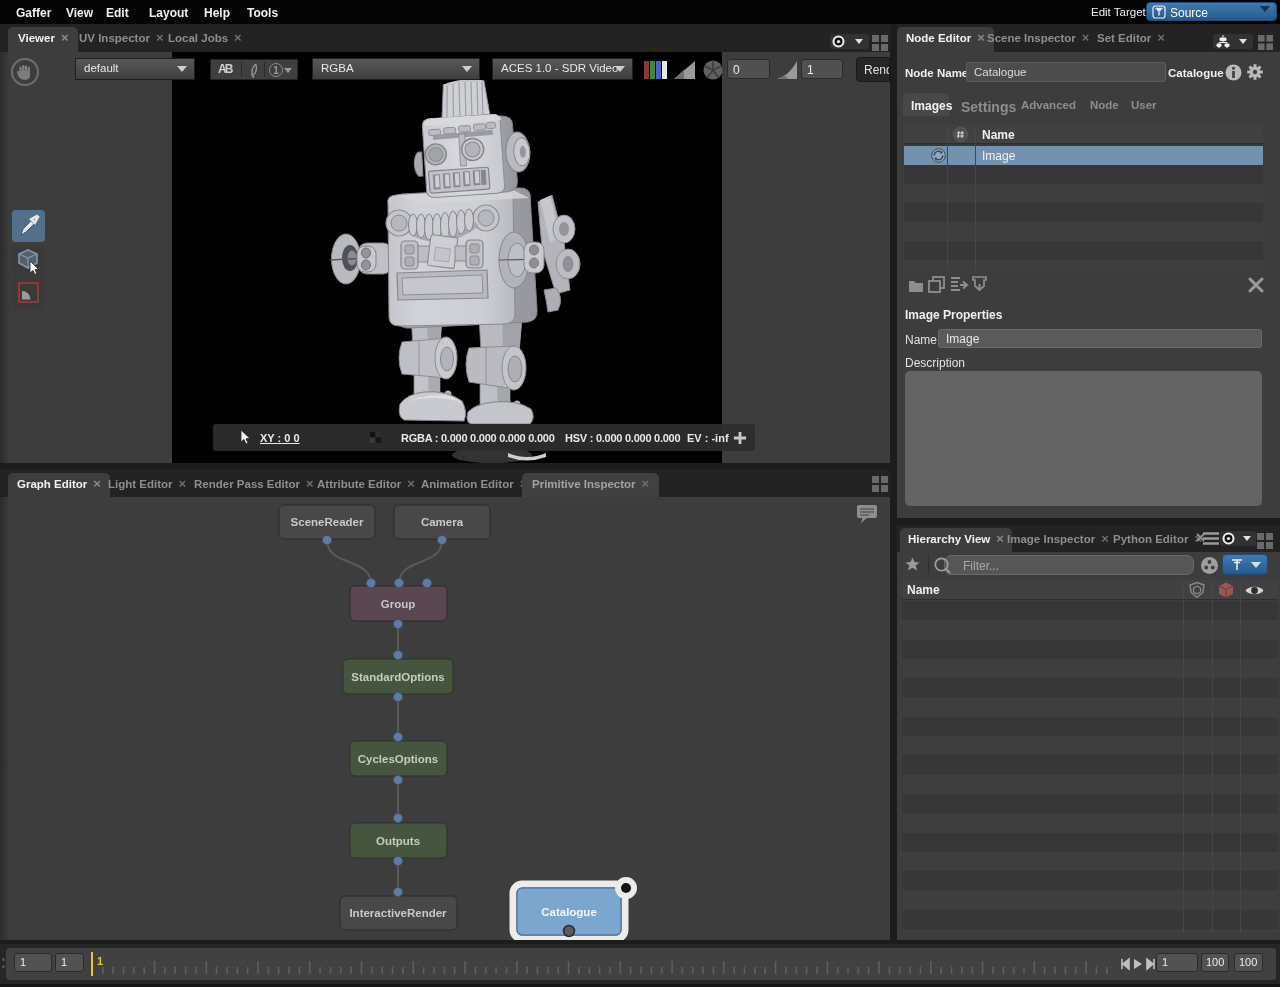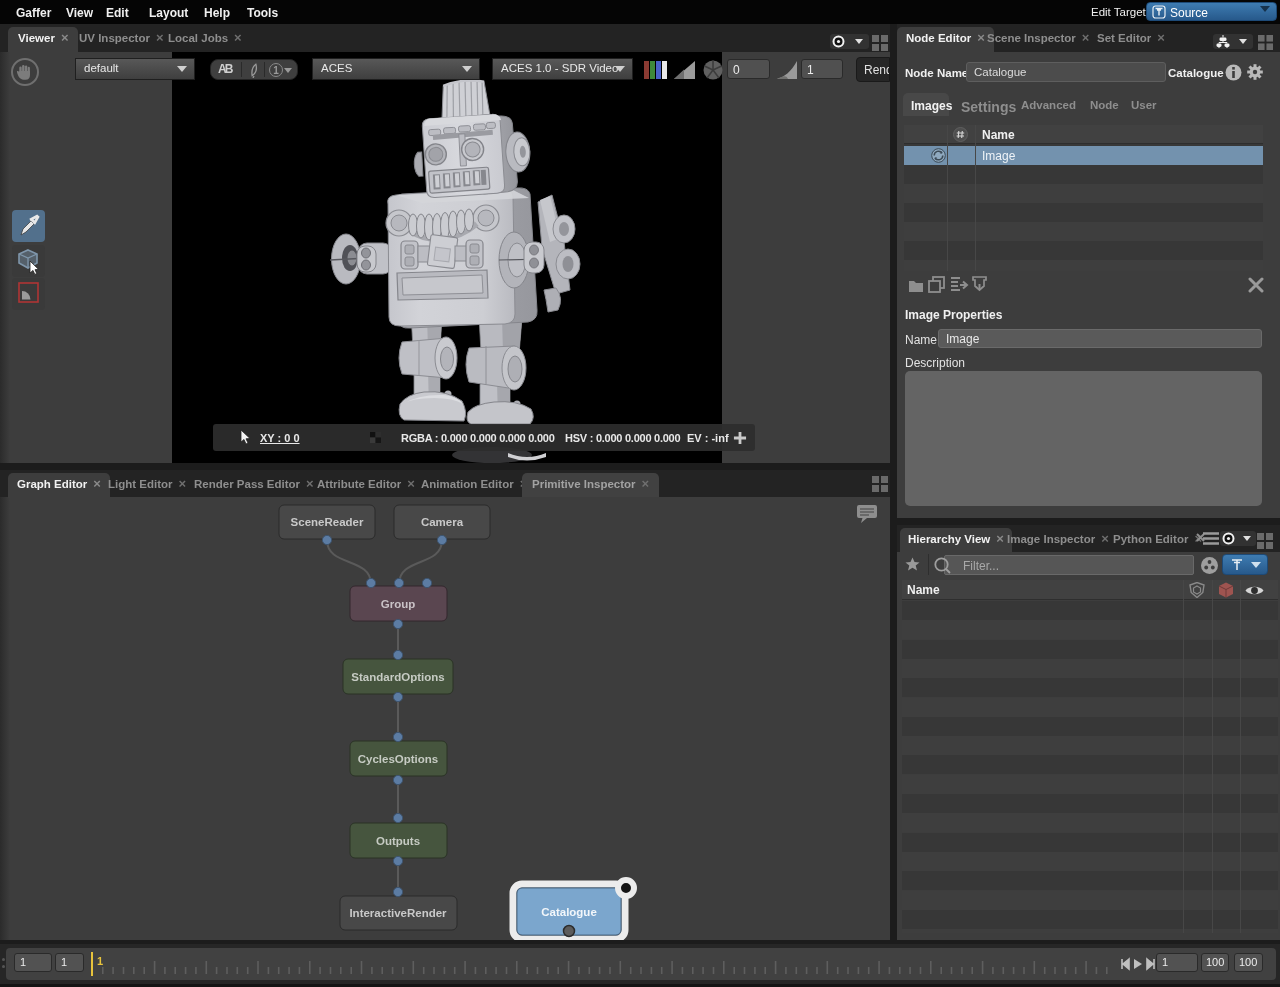--- a/index.html
+++ b/index.html
@@ -292,34 +292,34 @@
   <svg class="abs" style="left:18px; top:282px;" width="21" height="21" viewBox="0 0 21 21">
     <rect x="1" y="1" width="19" height="19" fill="none" stroke="#b03535" stroke-width="1.6"></rect>
     <path d="M4 17.5 L4 9 A8.5 8.5 0 0 1 12.5 17.5 Z" fill="#9a9a9a"></path>
   </svg>
 
   <div class="dd" style="left:75px; top:58px; width:120px; height:22px;">
       <span style="position:absolute;left:8px;top:3px;">default</span>
       <span class="arr"></span>
     </div>
 
-  <div class="abs" style="left:210px; top:59px; width:88px; height:21px; background:#3f3f3f; border:1px solid #242424; border-radius:8px;">
+  <div class="abs" style="left:210px; top:59px; width:88px; height:21px; background:#3f3f3f; border:1px solid #242424; border-radius:1px;">
     <span class="abs" style="left:7px; top:2px; font-weight:bold; color:#cfcfcf; letter-spacing:-2px;">AB</span>
     <span class="abs" style="left:30px; top:2px; bottom:2px; width:1px; background:#2a2a2a;"></span>
     <svg class="abs" style="left:36px; top:3px;" width="14" height="15" viewBox="0 0 14 15">
         <path d="M7 1 C9 4 11 8 7 13 C5 9 4 5 7 1 Z" fill="none" stroke="#9a9a9a" stroke-width="1.3" transform="rotate(18 7 7)"></path>
         <path d="M7 13 L6 15" stroke="#9a9a9a" stroke-width="1.2"></path>
       </svg>
     <span class="abs" style="left:53px; top:2px; bottom:2px; width:1px; background:#2a2a2a;"></span>
     <span class="abs" style="left:58px; top:3px; width:14px; height:14px; border:1.5px solid #8a8a8a; border-radius:50%; color:#9a9a9a; font-size:10px; font-weight:bold; text-align:center; line-height:14px;">1</span>
     <span class="abs" style="right:5px; top:8px; width:0;height:0;border-left:4px solid transparent;border-right:4px solid transparent;border-top:5px solid #9a9a9a;"></span>
   </div>
 
   <div class="dd" style="left:312px; top:58px; width:168px; height:22px;">
-      <span style="position:absolute;left:8px;top:3px;">ACES</span>
+      <span style="position:absolute;left:8px;top:3px;">RGBA</span>
       <span class="arr"></span>
     </div>
 
   <div class="dd" style="left:492px; top:58px; width:141px; height:22px;">
       <span style="position:absolute;left:8px;top:3px;">ACES 1.0 - SDR Video</span>
       <span class="arr"></span>
     </div>
 
   <svg class="abs" style="left:644px; top:61px;" width="24" height="18" viewBox="0 0 24 18">
     <rect x="0" y="0" width="5" height="18" fill="#8a3a32"></rect>
@@ -583,21 +583,21 @@
       <rect x="0" y="0" width="7" height="7" fill="#6a6a6a"></rect>
       <rect x="9" y="0" width="7" height="7" fill="#6a6a6a"></rect>
       <rect x="0" y="9" width="7" height="7" fill="#6a6a6a"></rect>
       <rect x="9" y="9" width="7" height="7" fill="#6a6a6a"></rect>
     </svg>
 
   <svg class="abs" style="left:905px; top:557px;" width="15" height="15" viewBox="0 0 15 15">
       <path d="M7.5 0.5 L9.5 5 L14.5 5.4 L10.7 8.6 L12 13.5 L7.5 10.8 L3 13.5 L4.3 8.6 L0.5 5.4 L5.5 5 Z" fill="#9a9a9a"></path>
     </svg>
   <div class="abs" style="left:928px; top:554px; width:1px; height:21px; background:#2e2e2e;"></div>
-  <div class="abs" style="left:944px; top:555px; width:250px; height:20px; background:#565656; border:1px solid #696969; border-radius:2px;">
+  <div class="abs" style="left:944px; top:555px; width:250px; height:20px; background:#565656; border:1px solid #696969; border-radius:7px;">
       <span style="position:absolute; left:18px; top:3px; color:#a8a8a8;">Filter...</span>
     </div>
   <svg class="abs" style="left:933px; top:556px;" width="20" height="20" viewBox="0 0 20 20">
       <circle cx="8.5" cy="8.5" r="6.2" fill="none" stroke="#9e9e9e" stroke-width="1.8"></circle>
       <path d="M13 13 L17 17" stroke="#9e9e9e" stroke-width="1.8"></path>
     </svg>
   <svg class="abs" style="left:1200px; top:556px;" width="19" height="19" viewBox="0 0 19 19">
       <circle cx="9.5" cy="9.5" r="8.5" fill="#9e9e9e"></circle>
       <circle cx="9.5" cy="6" r="1.9" fill="#3d3d3d"></circle>
       <circle cx="6.2" cy="11.5" r="1.9" fill="#3d3d3d"></circle>

